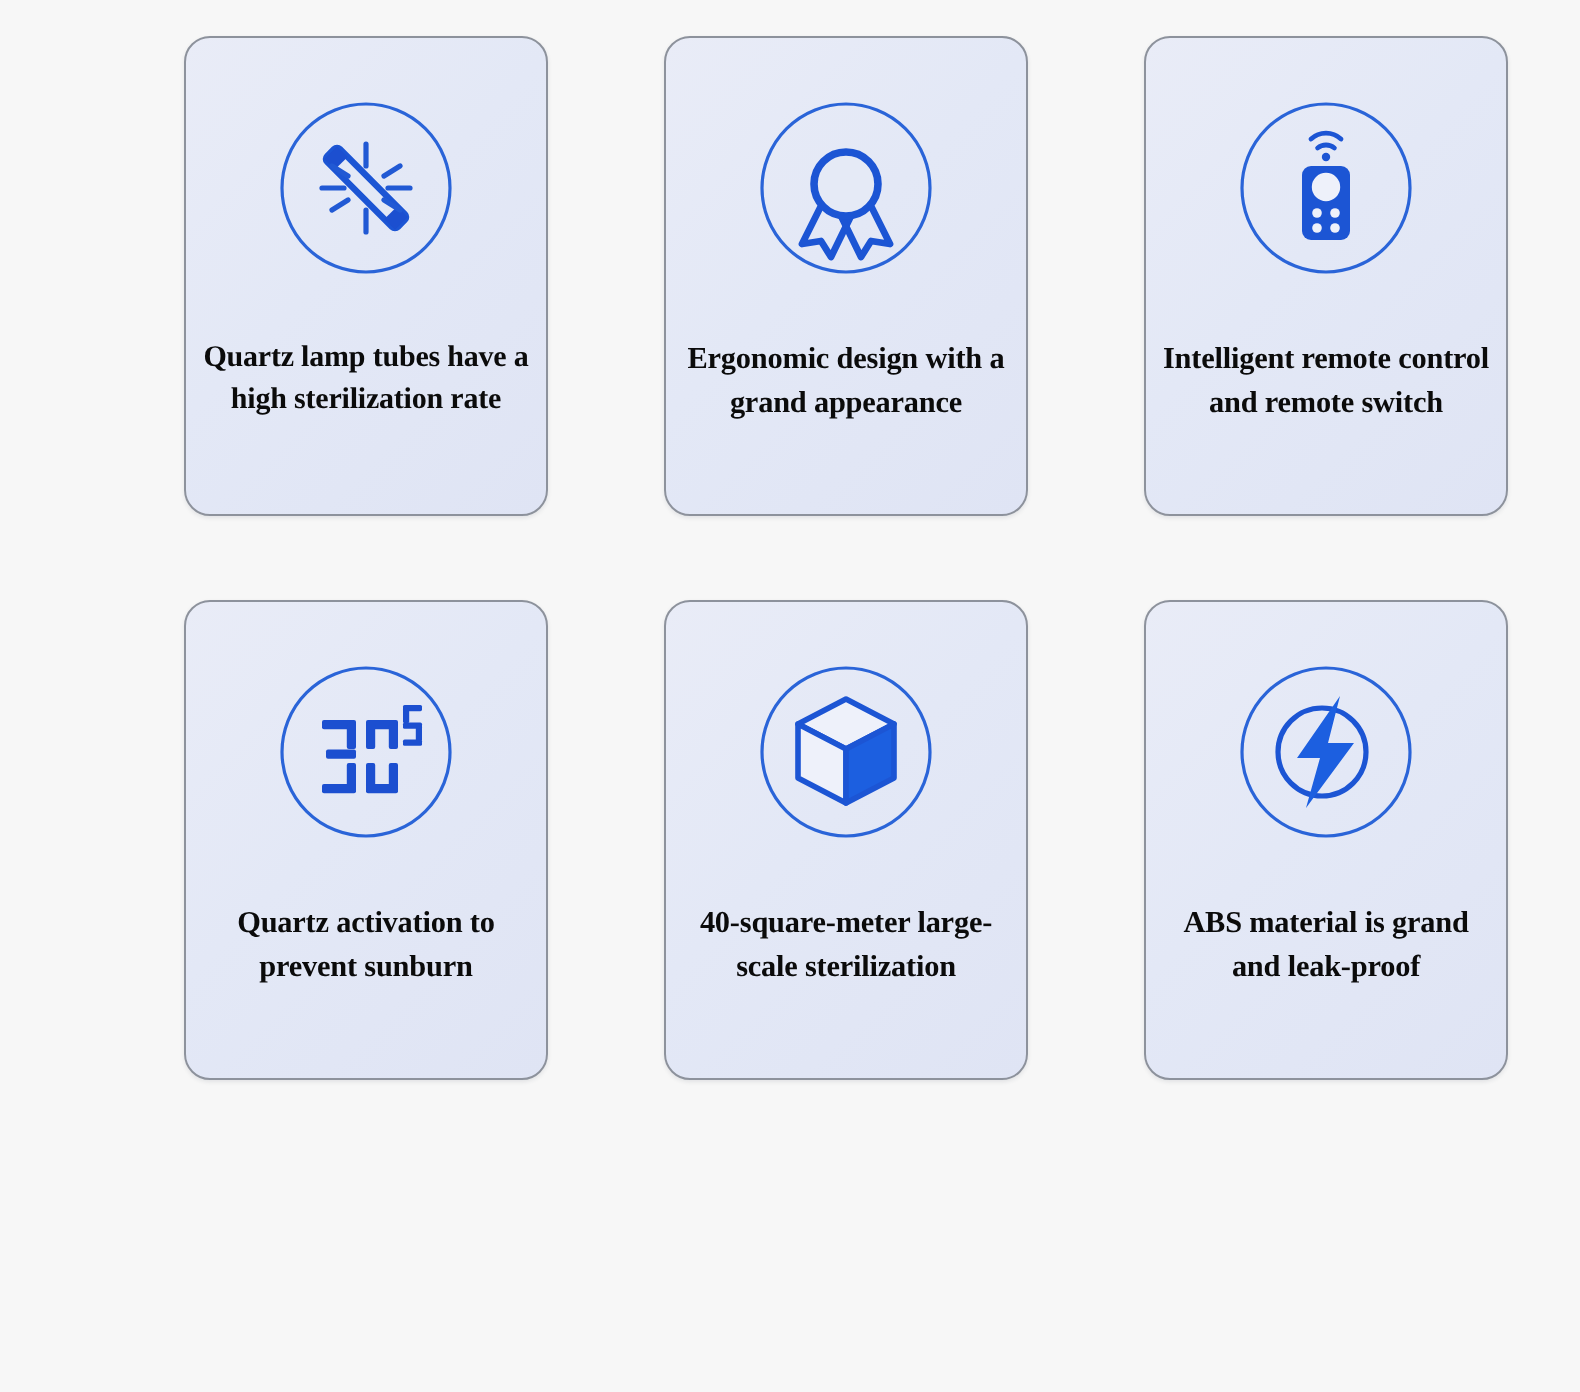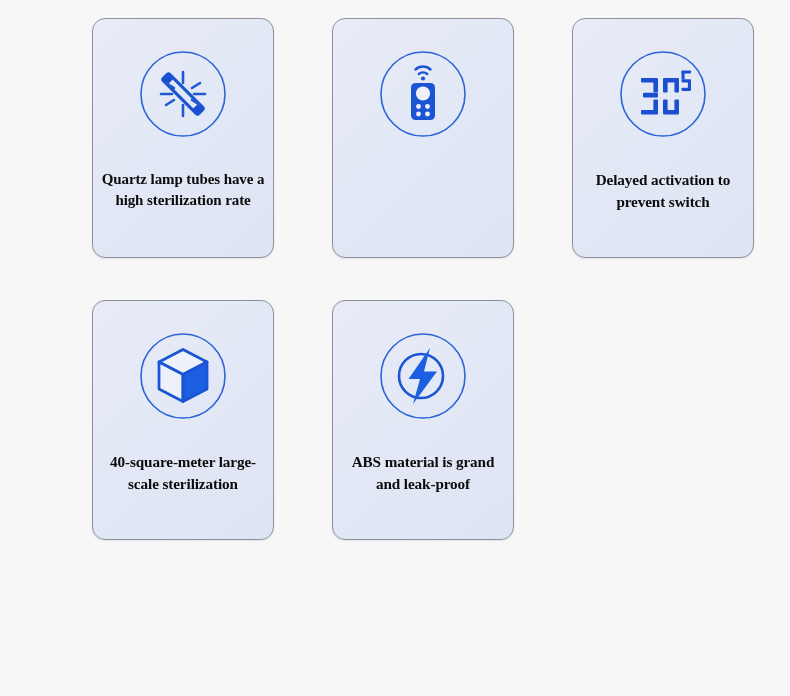--- a/index.html
+++ b/index.html
@@ -102,20 +102,33 @@
           <line x1="29" y1="35" x2="37" y2="40"></line>
           <line x1="55" y1="52" x2="63" y2="57"></line>
           <line x1="29" y1="57" x2="37" y2="52"></line>
           <line x1="55" y1="40" x2="63" y2="35"></line>
         </g>
       </svg>
     </div>
     <div class="card-caption">Quartz lamp tubes have a high sterilization rate</div>
   </div>
 
+  <div class="feature-card">
+    <div class="card-icon-wrap">
+      <svg class="card-icon" viewBox="0 0 92 92">
+        <circle cx="46" cy="46" r="42" fill="none" stroke="#2a64d8" stroke-width="1.6"></circle>
+
+        <path d="M34.5 53 L24 74 L33.5 72.5 L38.5 80.5 L48 61 Z" fill="none" stroke="#1c55d4" stroke-width="3.4" stroke-linejoin="round"></path>
+        <path d="M57.5 53 L68 74 L58.5 72.5 L53.5 80.5 L44 61 Z" fill="none" stroke="#1c55d4" stroke-width="3.4" stroke-linejoin="round"></path>
+
+        <circle cx="46" cy="44" r="16" fill="#e5eaf6" stroke="#1c55d4" stroke-width="3.8"></circle>
+      </svg>
+    </div>
+    <div class="card-caption">Ergonomic design with a grand appearance</div>
+  </div>
 
   <div class="feature-card">
     <div class="card-icon-wrap">
       <svg class="card-icon" viewBox="0 0 92 92">
         <circle cx="46" cy="46" r="42" fill="none" stroke="#2a64d8" stroke-width="1.6"></circle>
 
         <g fill="none" stroke="#1c55d4" stroke-width="2.4" stroke-linecap="round">
           <path d="M38.5 21.5 A11 11 0 0 1 53.5 21.5"></path>
           <path d="M41.8 26 A6.6 6.6 0 0 1 50.2 26"></path>
         </g>
@@ -123,20 +136,21 @@
 
         <rect x="34" y="35" width="24" height="37" rx="4.5" fill="#1c55d4"></rect>
         <circle cx="46" cy="45.5" r="7.1" fill="#eef1fa"></circle>
 
         <circle cx="41.5" cy="58.5" r="2.4" fill="#eef1fa"></circle>
         <circle cx="50.5" cy="58.5" r="2.4" fill="#eef1fa"></circle>
         <circle cx="41.5" cy="66" r="2.4" fill="#eef1fa"></circle>
         <circle cx="50.5" cy="66" r="2.4" fill="#eef1fa"></circle>
       </svg>
     </div>
+    <div class="card-caption">Intelligent remote control and remote switch</div>
   </div>
 
   <div class="feature-card">
     <div class="card-icon-wrap">
       <svg class="card-icon" viewBox="0 0 92 92">
         <circle cx="46" cy="46" r="42" fill="none" stroke="#2a64d8" stroke-width="1.6"></circle>
         <g fill="#1c4fd0">
 
           <rect x="24" y="30" width="17" height="4.6" rx="1"></rect>
           <rect x="36.4" y="32" width="4.6" height="12.5" rx="1"></rect>
@@ -153,21 +167,21 @@
 
           <rect x="64.5" y="22.5" width="9.5" height="3.1" rx="0.8"></rect>
           <rect x="64.5" y="24" width="3.1" height="7.5" rx="0.8"></rect>
           <rect x="64.5" y="31.3" width="9.5" height="3.1" rx="0.8"></rect>
           <rect x="70.9" y="33" width="3.1" height="7.5" rx="0.8"></rect>
           <rect x="64.5" y="39.8" width="9.5" height="3.1" rx="0.8"></rect>
         </g>
         <text x="-900" y="-900" class="digit-label">30</text>
       </svg>
     </div>
-    <div class="card-caption">Delayed activation to prevent switch</div>
+    <div class="card-caption">Quartz activation to prevent sunburn</div>
   </div>
 
   <div class="feature-card">
     <div class="card-icon-wrap">
       <svg class="card-icon" viewBox="0 0 92 92">
         <circle cx="46" cy="46" r="42" fill="none" stroke="#2a64d8" stroke-width="1.6"></circle>
 
         <path d="M46 19.5 L70 32 L46 44.5 L22 32 Z" fill="#eef1fa" stroke="#1c55d4" stroke-width="2.8" stroke-linejoin="round"></path>
 
         <path d="M22 32 L46 44.5 L46 71.5 L22 59 Z" fill="#eef1fa" stroke="#1c55d4" stroke-width="2.8" stroke-linejoin="round"></path>

